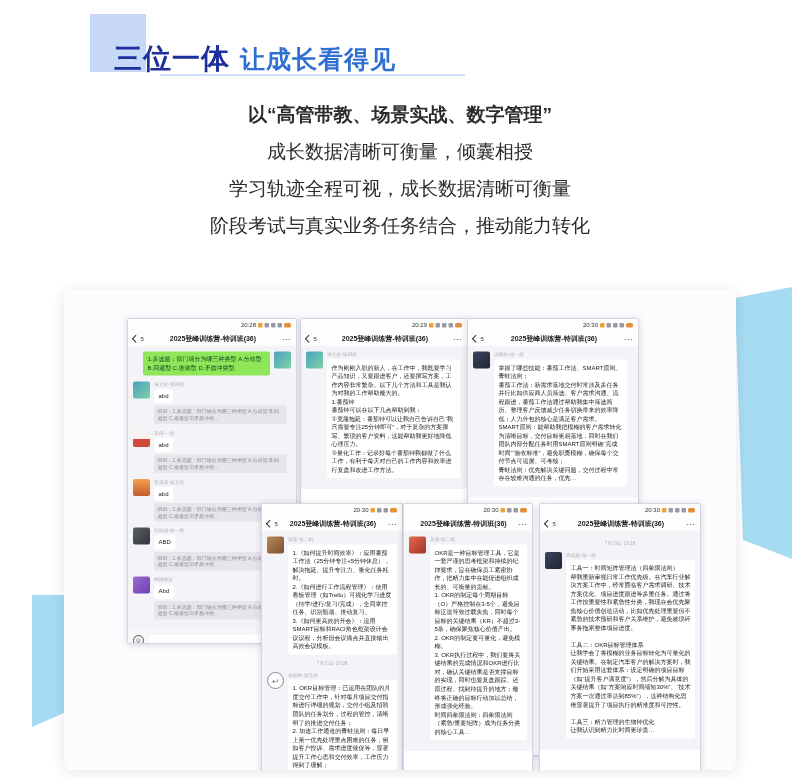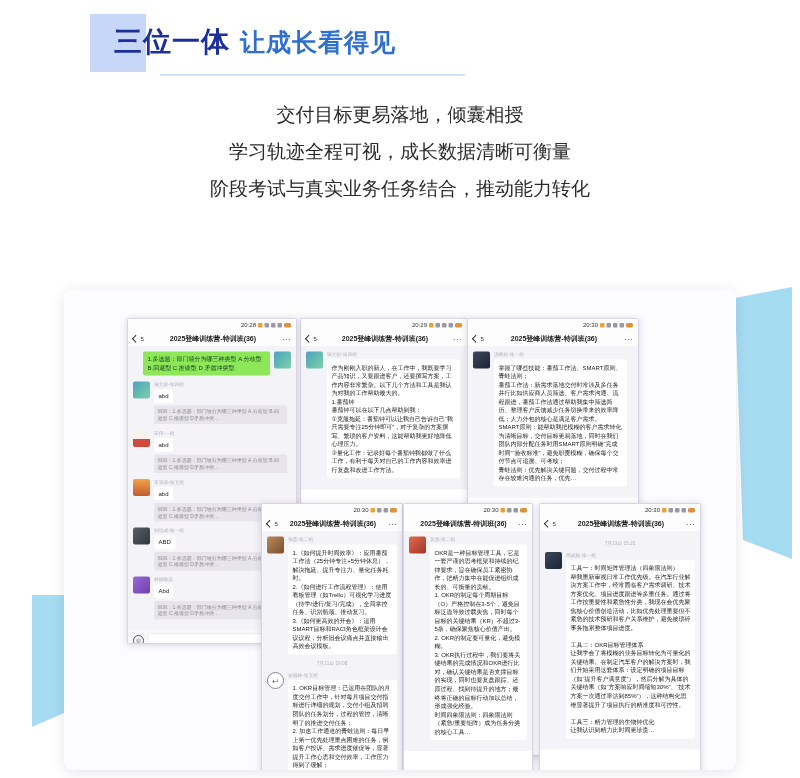--- a/index.html
+++ b/index.html
@@ -3,21 +3,21 @@
 <meta charset="utf-8">
 <style>
   html,body{margin:0;padding:0;background:#ffffff;}
   body{width:800px;height:778px;position:relative;overflow:hidden;
        font-family:"Liberation Sans","DejaVu Sans",sans-serif;}
 
   
   .title-wrap{position:absolute;left:0;top:0;width:800px;height:90px;}
   .title-box{position:absolute;left:90px;top:14px;width:56px;height:58px;background:#c7d7f7;}
   .title-line{position:absolute;left:160px;top:74px;width:305px;height:2px;background:#cfe0f8;}
-  .title-text{position:absolute;left:114px;top:23px;white-space:nowrap;}
+  .title-text{position:absolute;left:114px;top:40px;white-space:nowrap;}
   .title-hl{font-size:28px;font-weight:800;color:#1d2f9b;letter-spacing:1px;}
   .title-rest{font-size:25px;font-weight:600;color:#2f6fd2;margin-left:10px;letter-spacing:1px;}
 
   
   .intro{position:absolute;left:0;top:96px;width:800px;text-align:center;color:#2b2b2b;
          font-size:19px;line-height:37px;}
   .intro .b{font-weight:700;}
 
   
   .band-right{position:absolute;left:735px;top:287px;width:57px;height:272px;background:#a6dcf2;
@@ -88,21 +88,22 @@
 
 <div class="title-wrap">
   <div class="title-box"></div>
   <div class="title-text">
     <span class="title-hl">三位一体</span><span class="title-rest">让成长看得见</span>
   </div>
   <div class="title-line"></div>
 </div>
 
 <div class="intro">
-  <div>交付目标更易落地，倾囊相授</div>
+  <div class="b"><span>以“</span><span>高管带教、场景实战、数字管理</span><span>”</span></div>
+  <div>成长数据清晰可衡量，倾囊相授</div>
   <div>学习轨迹全程可视，成长数据清晰可衡量</div>
   <div>阶段考试与真实业务任务结合，推动能力转化</div>
 </div>
 
 <div class="band-right"></div>
 <div class="band-left"></div>
 
 <div class="collage">
 
   <div class="phone p1">

